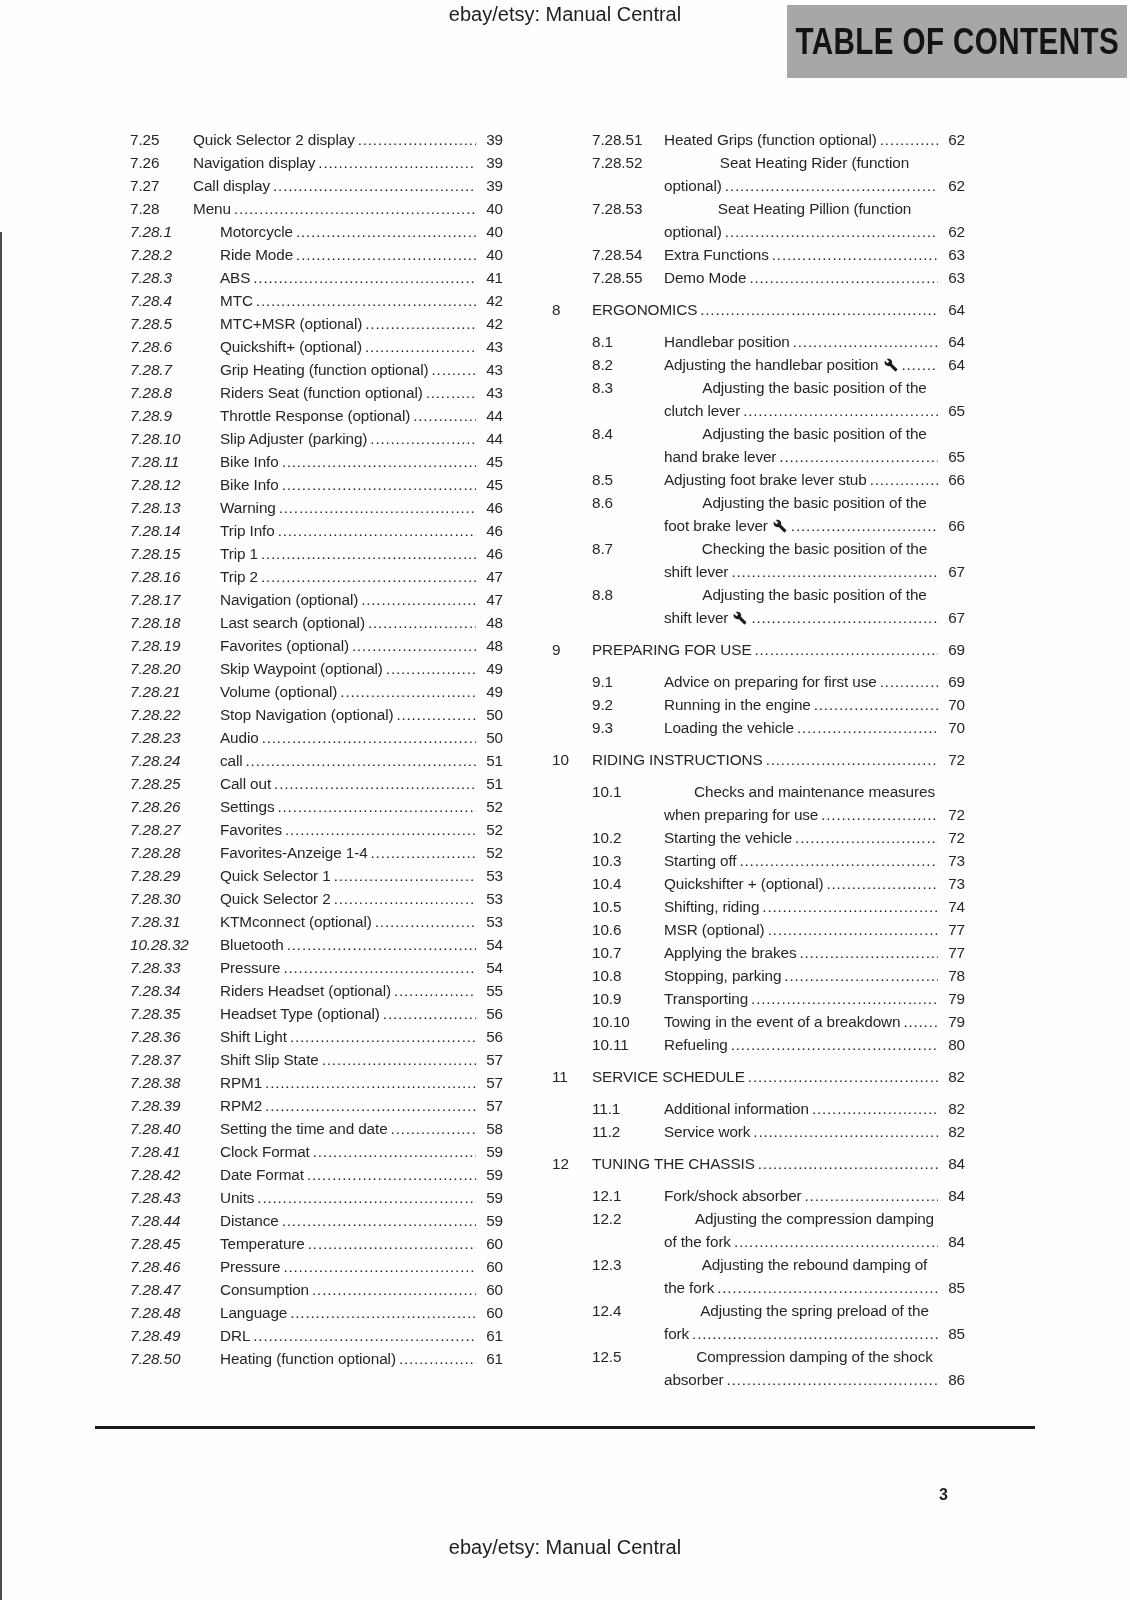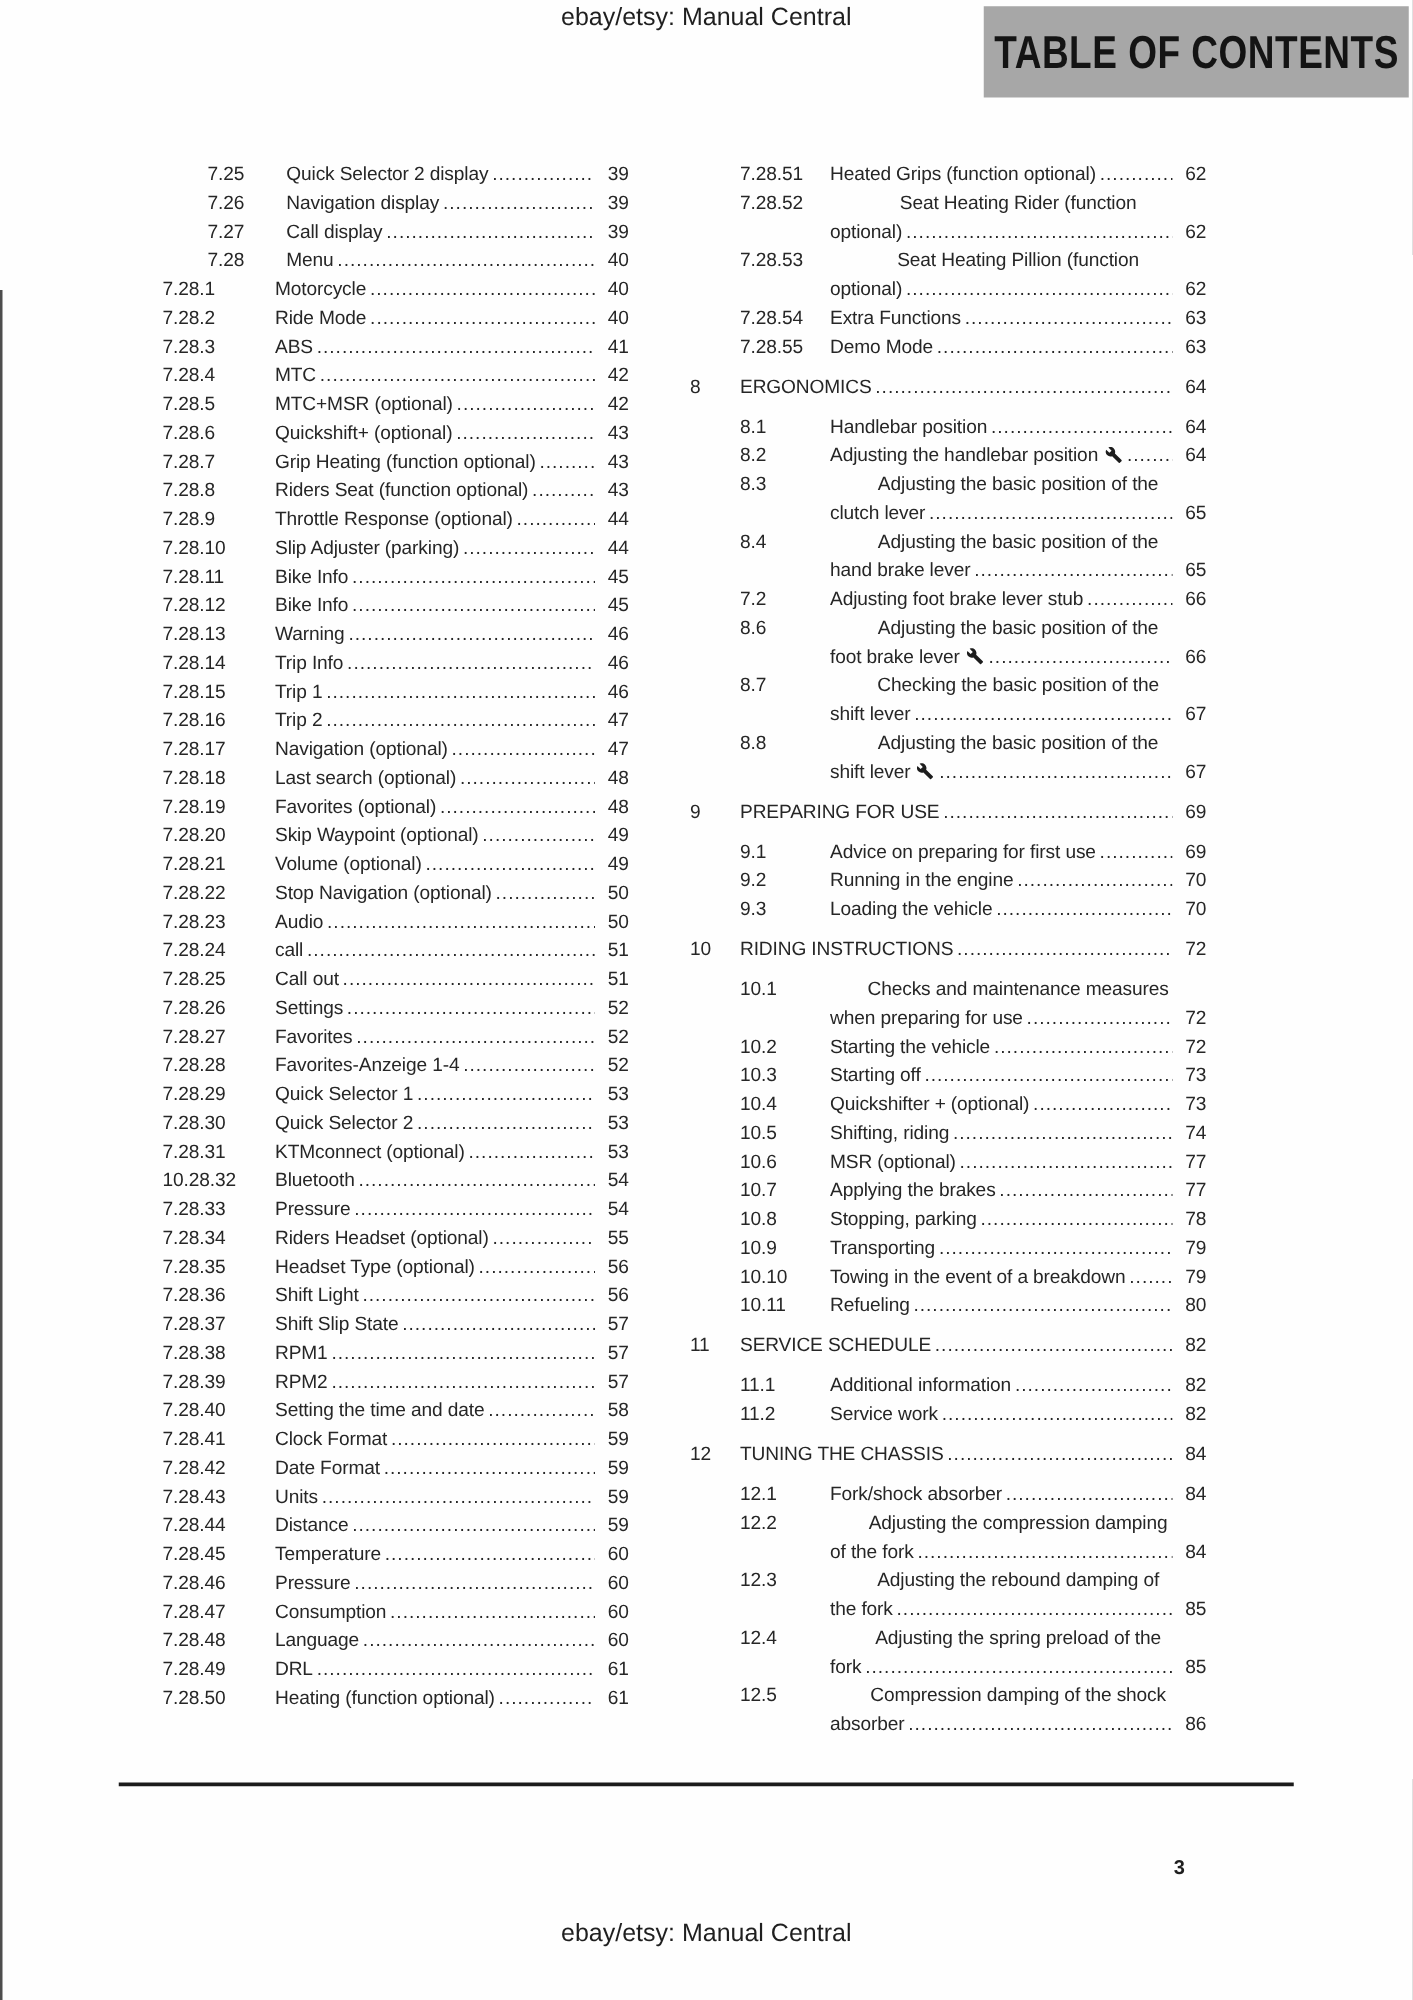--- a/index.html
+++ b/index.html
@@ -44,22 +44,22 @@
   .num{flex:0 0 auto;white-space:nowrap;}
   .entry{flex:1 1 auto;min-width:0;}
   .line1{white-space:nowrap;text-align:center;}
   .lineflex{display:flex;align-items:baseline;min-width:0;}
   .label{flex:0 0 auto;white-space:nowrap;}
   .dots{
     flex:1 1 0;min-width:4px;overflow:hidden;white-space:nowrap;
     letter-spacing:0.8px;margin:0 1px 0 3px;
   }
   .pg{flex:0 0 auto;min-width:26px;text-align:right;white-space:nowrap;}
-  #left-col .l1 .num{width:63px;margin-left:36px;}
-  #left-col .l2 .num{width:90px;}
+  #left-col .l1 .num{width:63px;}
+  #left-col .l2 .num{width:90px;font-style:italic;}
   #right-col .section .num{width:40px;}
   #right-col .l2{margin-left:40px;}
   #right-col .l2 .num{width:72px;}
   .section{margin:9px 0;}
   .wrench{
     width:14px;height:14px;flex:0 0 auto;
     margin:0 1px 0 5px;fill:#1d1d1d;
     position:relative;top:2px;
   }
   .bottom-rule{
@@ -732,21 +732,21 @@
         <span class="entry">
           <div class="line1">Adjusting the basic position of the</div>
           <div class="lineflex">
             <span class="label">hand brake lever</span>
             <span class="dots">..........................................................................................</span>
             <span class="pg">65</span>
           </div>
         </span>
       </div>
       <div class="toc-row l2">
-        <span class="num">7.2</span>
+        <span class="num">8.5</span>
         <span class="entry">
           <div class="lineflex">
             <span class="label">Adjusting foot brake lever stub</span>
             <span class="dots">..........................................................................................</span>
             <span class="pg">66</span>
           </div>
         </span>
       </div>
       <div class="toc-row l2">
         <span class="num">8.6</span>

